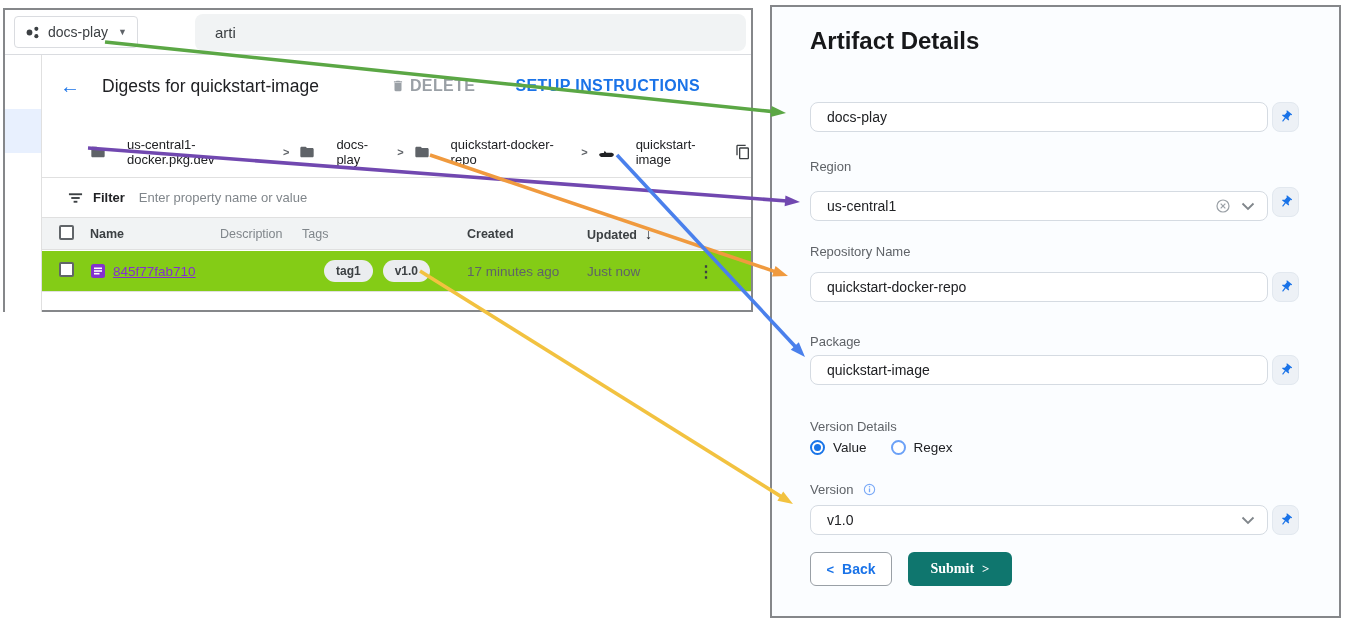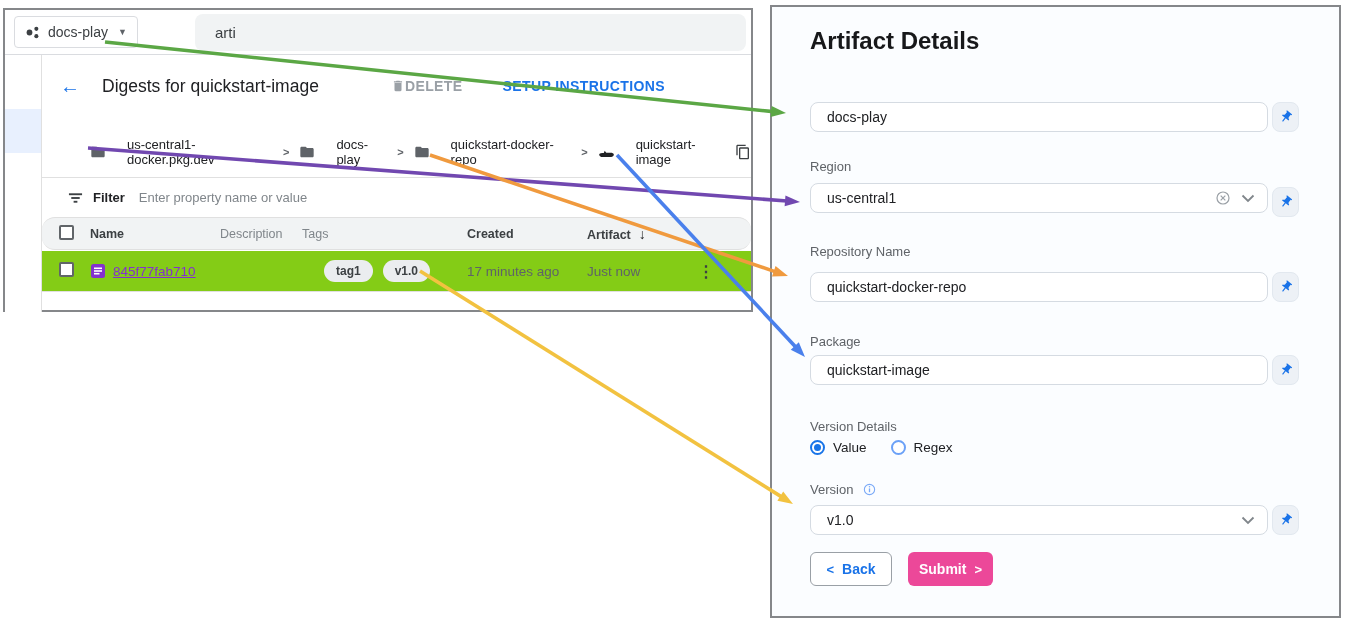--- a/index.html
+++ b/index.html
@@ -12,34 +12,34 @@
   .project-btn .plabel { font-size:14px; color:#3c4043; }
   .tri { font-size:9px; color:#5f6368; margin-left:2px; }
   .search-input { position:absolute; left:190px; top:4px; width:551px; height:37px; background:#f1f3f4; border:none; border-radius:8px; padding-left:20px; font-size:15px; color:#3c4043; font-family:"Liberation Sans", sans-serif; outline:none; }
 
   .sidebar { position:absolute; left:0; top:45px; width:37px; height:257px; background:#fff; border-right:1px solid #e0e0e0; }
   .sidebar-selected { position:absolute; left:0; top:54px; width:36px; height:44px; background:#e8f0fe; }
 
   .page-header { position:absolute; left:37px; top:60px; right:0; height:32px; display:flex; align-items:center; }
   .back-arrow { color:#1a73e8; font-size:20px; margin-left:18px; cursor:pointer; }
   .page-title { font-size:17.5px; color:#202124; margin-left:22px; }
-  .hdr-action { display:flex; align-items:center; font-size:14px; font-weight:bold; letter-spacing:.4px; cursor:pointer; }
+  .hdr-action { display:flex; align-items:center; gap:5px; font-size:16px; font-weight:bold; letter-spacing:.4px; cursor:pointer; }
   .delete-action { color:#9aa0a6; margin-left:72px; }
   .setup-action { color:#1a73e8; margin-left:40px; }
 
   .breadcrumb { position:absolute; left:85px; top:127px; display:flex; align-items:center; gap:7px; font-size:13px; color:#202124; }
   .crumb { display:flex; align-items:center; gap:21px; cursor:pointer; }
   .crumb-sep { color:#5f6368; font-weight:bold; font-size:11px; margin:0 3px; }
 
   .filter-row { position:absolute; left:37px; right:0; top:167px; height:40px; border-top:1px solid #e0e0e0; display:flex; align-items:center; }
   .filter-label { font-size:13px; font-weight:bold; color:#202124; margin-left:10px; }
   .filter-input { flex:1; border:none; outline:none; background:transparent; font-size:13px; color:#202124; margin-left:14px; font-family:"Liberation Sans", sans-serif; }
   .filter-input::placeholder { color:#80868b; }
 
-  .thead { position:absolute; left:37px; right:0; top:207px; height:33px; background:#f1f3f4; border-top:1px solid #e0e0e0; border-bottom:1px solid #e0e0e0; font-size:12.5px;border-radius:13px; }
+  .thead { position:absolute; left:37px; right:0; top:207px; height:33px; background:#f1f3f4; border-top:1px solid #e0e0e0; border-bottom:1px solid #e0e0e0; font-size:12.5px; }
   .trow  { position:absolute; left:37px; right:0; top:241px; height:41px; background:#84cc16; border-bottom:1px solid #e0e0e0; font-size:13.5px; }
   .cell { position:absolute; top:50%; transform:translateY(-50%); white-space:nowrap; }
   .c-check { left:17px; } .c-name { left:48px; } .c-desc { left:178px; } .c-tags { left:260px; }
   .c-created { left:425px; } .c-updated { left:545px; } .c-menu { left:656px; }
   .th-dark { color:#3c4043; font-weight:bold; } .th-light { color:#80868b; }
   .checkbox { width:15px; height:15px; border:2px solid #616569; border-radius:2px; background:#fff; display:inline-block; cursor:pointer; }
   .digest-link { display:flex; align-items:center; gap:7px; }
   .digest-link a { color:#8430ce; text-decoration:underline; cursor:pointer; }
   .pills { left:282px; display:flex; gap:10px; }
   .pill { background:#ebedef; border-radius:13px; padding:4px 12px; font-size:12px; color:#3c4043;font-weight:bold; }
@@ -57,21 +57,21 @@
   .pin-svg { transform:rotate(38deg); }
   .field-icon { display:flex; align-items:center; margin-left:10px; cursor:pointer; }
   .radio-row { position:absolute; left:38px; top:433px; display:flex; align-items:center; gap:24px; font-size:13.5px; color:#202124; }
   .radio-opt { display:flex; align-items:center; gap:8px; cursor:pointer; }
   .radio-outer { width:15px; height:15px; border-radius:50%; border:2px solid #6ba1f7; background:#fff; display:flex; align-items:center; justify-content:center; }
   .radio-outer.sel { border-color:#1874e8; }
   .radio-outer.sel .radio-dot { width:7px; height:7px; border-radius:50%; background:#1874e8; }
   .btn-row { position:absolute; left:38px; top:545px; display:flex; gap:16px; }
   .btn { height:34px; border-radius:6px; font-size:14px; font-weight:bold; display:flex; align-items:center; justify-content:center; gap:8px; cursor:pointer; font-family:"Liberation Sans", sans-serif; }
   .btn-back { width:82px; background:#fff; color:#1a73e8; border:1px solid #9aa0a6; }
-  .btn-submit { width:85px; background:#ec4899; color:#fff; border:none; }
+  .btn-submit { width:104px; background:#0f766e; color:#fff; border:none;font-family:Liberation Serif, serif; }
   .chev { font-size:13px; font-weight:bold; }
   .info-icon { margin-left:6px; vertical-align:-2px; }
 
   #arrows { position:absolute; left:0; top:0; width:1346px; height:625px; pointer-events:none; z-index:5; }
   .icon { display:inline-flex; align-items:center; }
 </style>
 </head>
 <body>
 
 <div class="left-panel">
@@ -166,21 +166,21 @@
     <input class="filter-input" type="text" placeholder="Enter property name or value" style="">
   </div>
 
   <div class="thead">
     <span class="cell c-check"><span class="checkbox"></span></span>
     <span class="cell c-name th-dark">Name</span>
     <span class="cell c-desc th-light">Description</span>
     <span class="cell c-tags th-light">Tags</span>
     <span class="cell c-created th-dark">Created</span>
     <span class="cell c-updated th-dark">
-      <span>Artifact</span><span class="sort-arrow">↓</span>
+      <span>Updated</span><span class="sort-arrow">↓</span>
     </span>
   </div>
 
   <div class="trow">
     <span class="cell c-check"><span class="checkbox"></span></span>
     <span class="cell c-name digest-link">
       <span class="icon">
         <svg width="16" height="16" viewBox="0 0 16 16">
             <rect x="1" y="1" width="14" height="14" rx="2.5" fill="#8430ce"></rect>
             <rect x="4" y="4.5" width="8" height="1.6" fill="#fff"></rect>
@@ -206,21 +206,21 @@
   <div class="field" style="top:95px;">
     <input class="fval" readonly="" value="docs-play" style="">
   </div>
   <div class="pinbox" style="top:95px;">
     <svg class="pin-svg" width="14" height="14" viewBox="0 0 24 24">
         <path fill="#1a73e8" d="M16 9V4h1c.55 0 1-.45 1-1s-.45-1-1-1H7c-.55 0-1 .45-1 1s.45 1 1 1h1v5c0 1.66-1.34 3-3 3v2h5.97v7l1 1 1-1v-7H19v-2c-1.66 0-3-1.34-3-3z"></path>
       </svg>
   </div>
 
   <div class="f-label" style="top:152px;">Region</div>
-  <div class="field" style="top:176px;">
+  <div class="field" style="top:184px;">
     <input class="fval" readonly="" value="us-central1" style="">
     <span class="field-icon">
       <svg width="16" height="16" viewBox="0 0 24 24">
           <circle cx="12" cy="12" r="9" fill="none" stroke="#9aa0a6" stroke-width="1.8"></circle>
           <path d="M8.5 8.5l7 7M15.5 8.5l-7 7" stroke="#9aa0a6" stroke-width="1.8"></path>
         </svg>
     </span>
     <span class="field-icon">
       <svg width="14" height="9" viewBox="0 0 14 9">
           <path d="M1.5 1.5L7 7l5.5-5.5" fill="none" stroke="#80868b" stroke-width="1.8"></path>

